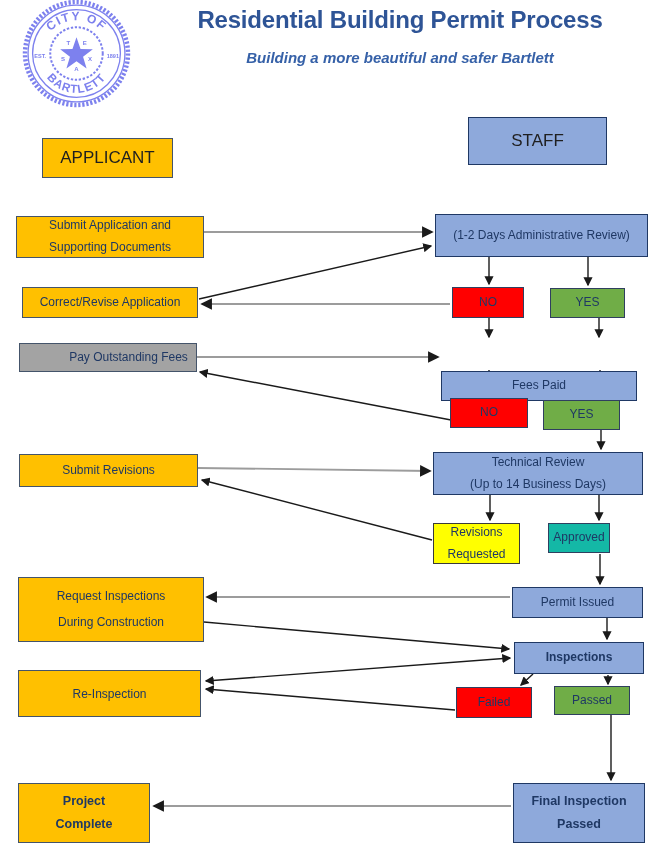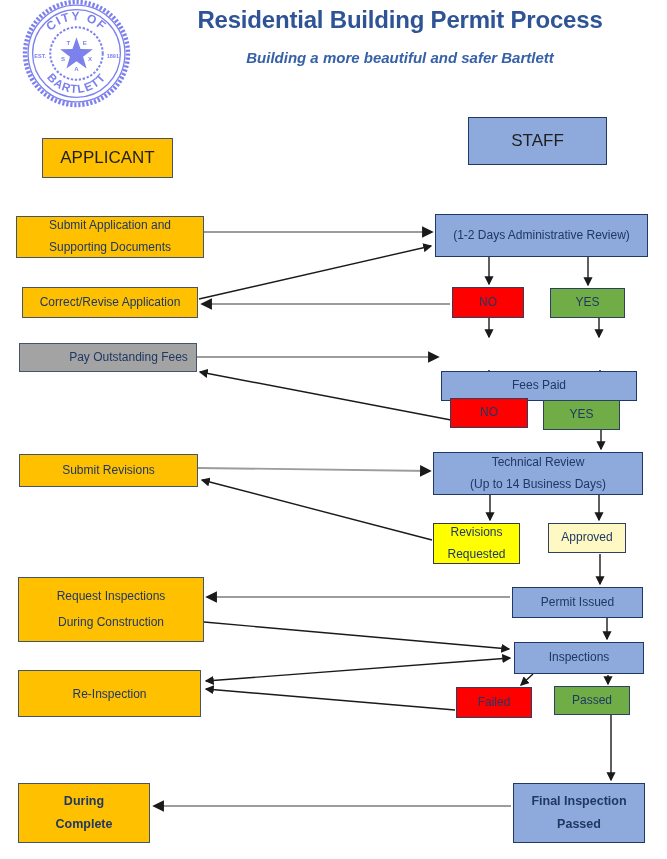--- a/index.html
+++ b/index.html
@@ -138,44 +138,44 @@
         <span>Submit Revisions</span>
       </div>
       <div class="node" style="left: 433px; top: 452px; width: 210px; height: 43px; background: rgb(142, 169, 219); border-color: rgb(31, 56, 100);">
         <span>Technical Review</span>
         <span>(Up to 14 Business Days)</span>
       </div>
       <div class="node" style="left: 433px; top: 523px; width: 87px; height: 41px; background: rgb(255, 255, 0); border-color: rgb(58, 58, 58);">
         <span>Revisions</span>
         <span>Requested</span>
       </div>
-      <div class="node" style="left: 548px; top: 523px; width: 78px; height: 30px; background: #fef9c3; border-color: rgb(47, 63, 95); text-align: right;">
+      <div class="node" style="left: 548px; top: 523px; width: 62px; height: 30px; background: #14b8a6; border-color: rgb(47, 63, 95); text-align: right;">
         <span>Approved</span>
       </div>
       <div class="node" style="left: 18px; top: 577px; width: 186px; height: 65px; background: rgb(255, 192, 0); border-color: rgb(68, 84, 106); line-height: 2.1;">
         <span>Request Inspections</span>
         <span>During Construction</span>
       </div>
       <div class="node" style="left: 512px; top: 587px; width: 131px; height: 31px; background: rgb(142, 169, 219); border-color: rgb(31, 56, 100);">
         <span>Permit Issued</span>
       </div>
-      <div class="node" style="left: 514px; top: 642px; width: 130px; height: 32px; background: rgb(142, 169, 219); border-color: rgb(31, 56, 100);">
+      <div class="node" style="left: 514px; top: 642px; width: 130px; height: 32px; background: rgb(142, 169, 219); border-color: rgb(31, 56, 100); font-weight: bold;">
         <span>Inspections</span>
       </div>
       <div class="node" style="left: 18px; top: 670px; width: 183px; height: 47px; background: rgb(255, 192, 0); border-color: rgb(68, 84, 106); line-height: 2;">
         <span>Re-Inspection</span>
       </div>
       <div class="node" style="left: 456px; top: 687px; width: 76px; height: 31px; background: rgb(255, 0, 0); border-color: rgb(47, 63, 95);">
         <span>Failed</span>
       </div>
       <div class="node" style="left: 554px; top: 686px; width: 76px; height: 29px; background: rgb(112, 173, 71); border-color: rgb(47, 63, 95);">
         <span>Passed</span>
       </div>
       <div class="node node--bold" style="left: 18px; top: 783px; width: 132px; height: 60px; background: rgb(255, 192, 0); border-color: rgb(68, 84, 106);">
-        <span>During</span>
+        <span>Project</span>
         <span>Complete</span>
       </div>
       <div class="node node--bold" style="left: 513px; top: 783px; width: 132px; height: 60px; background: rgb(142, 169, 219); border-color: rgb(31, 56, 100);">
         <span>Final Inspection</span>
         <span>Passed</span>
       </div>
     </div>
 
 </div>
 

